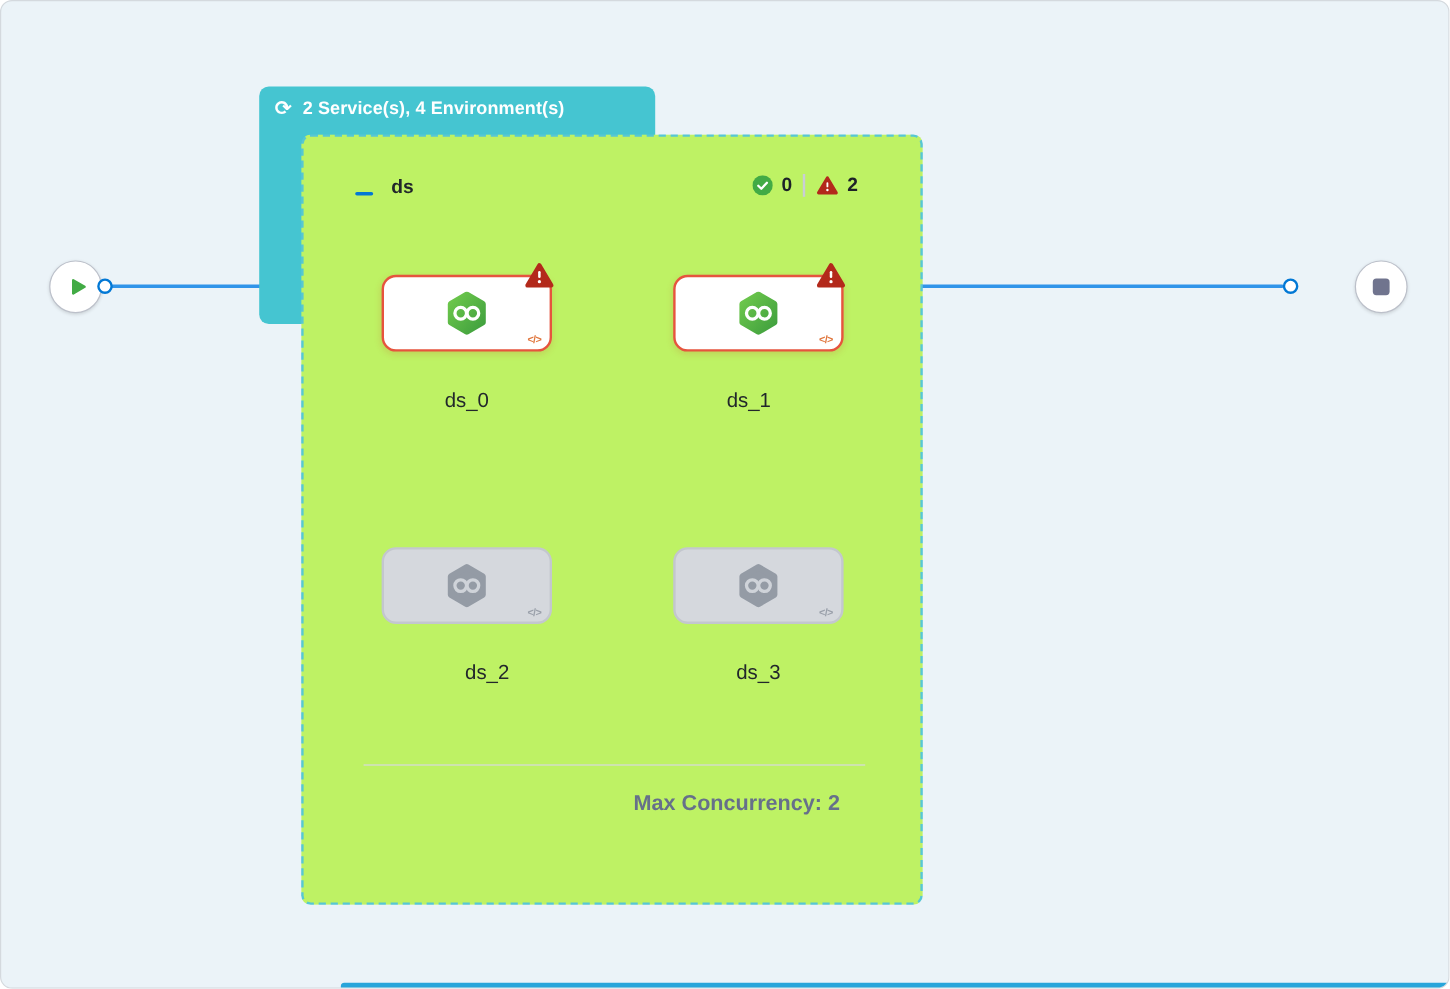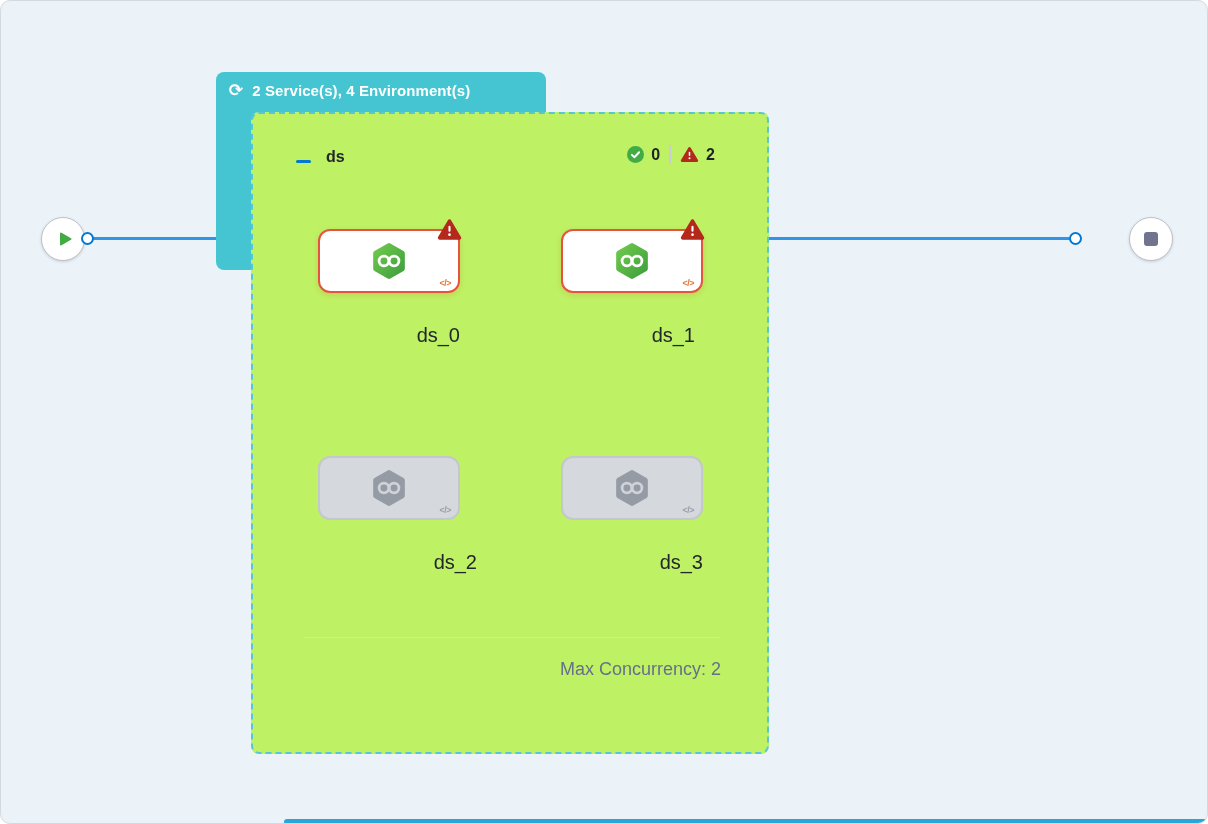--- a/index.html
+++ b/index.html
@@ -54,29 +54,29 @@
   .card-ds1 { left:308px; top:115px; }
   .card-ds2 { left:65px;  top:342px; }
   .card-ds3 { left:308px; top:342px; }
 
   .code-icon { position:absolute; right:7px; bottom:3px; font-size:9px; font-weight:700; letter-spacing:-0.5px; }
   .card.error .code-icon { color:#e0763d; }
   .card.disabled .code-icon { color:#9aa0aa; }
 
   .warn-badge { position:absolute; top:-13px; right:-4px; width:25px; height:23px; }
 
-  .card-label { position:absolute; width:142px; text-align:right;
-                font-size:20px; color:#22272b; font-weight:500; }
+  .card-label { position:absolute; width:142px; text-align:center;
+                font-size:17px; color:#22272b; font-weight:500; }
   .label-ds0 { left:65px;  top:210px; }
   .label-ds1 { left:300px; top:210px; }
   .label-ds2 { left:82px;  top:437px; }
   .label-ds3 { left:308px; top:437px; }
 
   .hdiv { position:absolute; left:50px; top:523px; width:418px; height:1px; background:#d8dae0; }
-  .max-conc { position:absolute; right:46px; top:545px; font-size:18px; font-weight:400; color:#66708a; }
+  .max-conc { position:absolute; right:67px; top:545px; font-size:18px; font-weight:700; color:#66708a; }
 
   .bottom-bar { position:absolute; left:283px; top:818px; width:925px; height:6px;
                 background:#28a5da; border-radius:3px; z-index:6; }
 </style>
 </head>
 <body>
 
 <svg width="0" height="0" style="position:absolute" aria-hidden="true">
   <defs>
     <linearGradient id="hexGreen" x1="0" y1="0" x2="1" y2="1">

